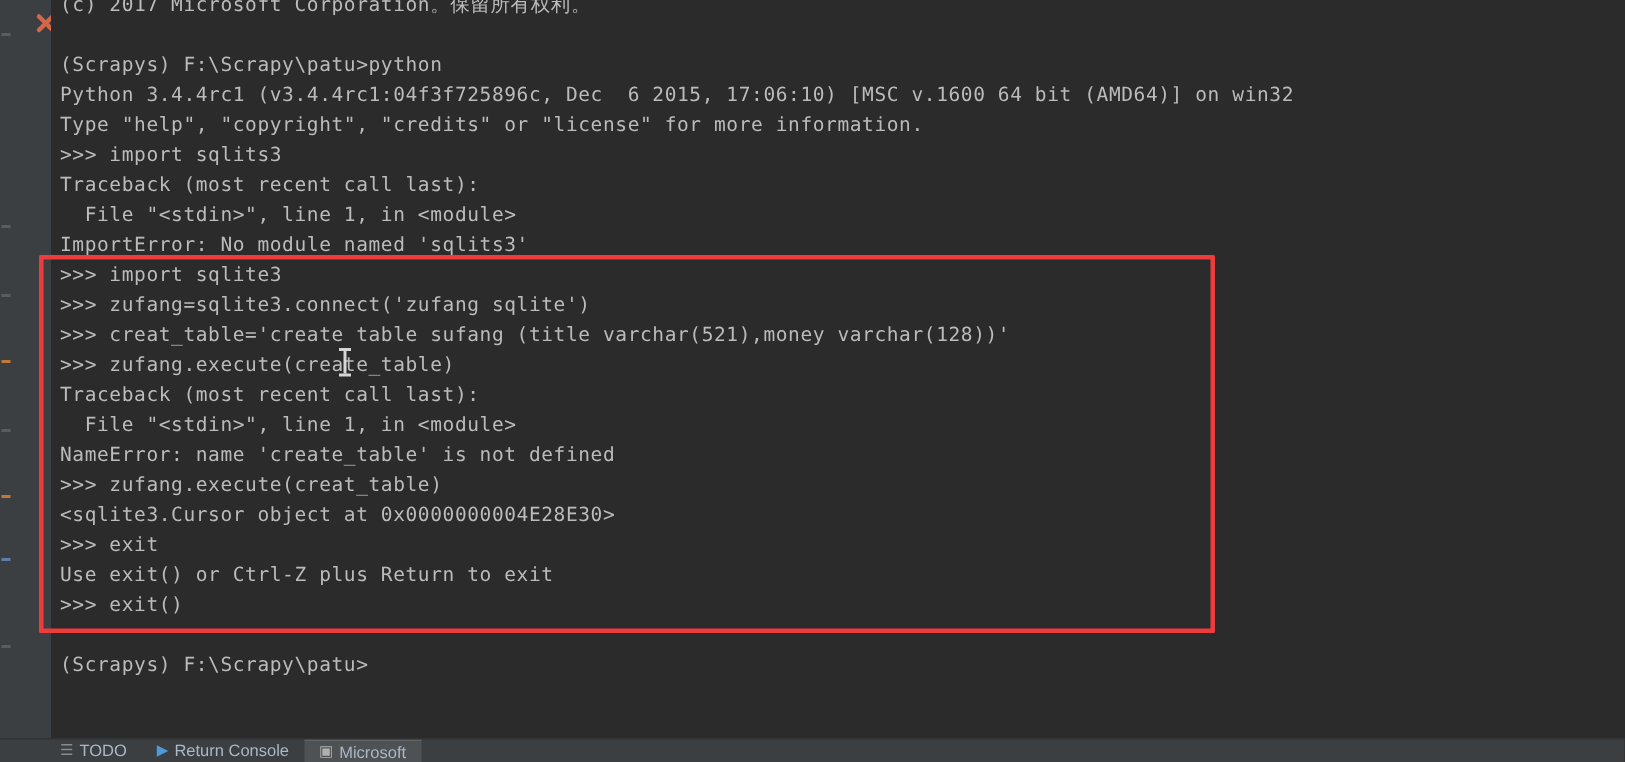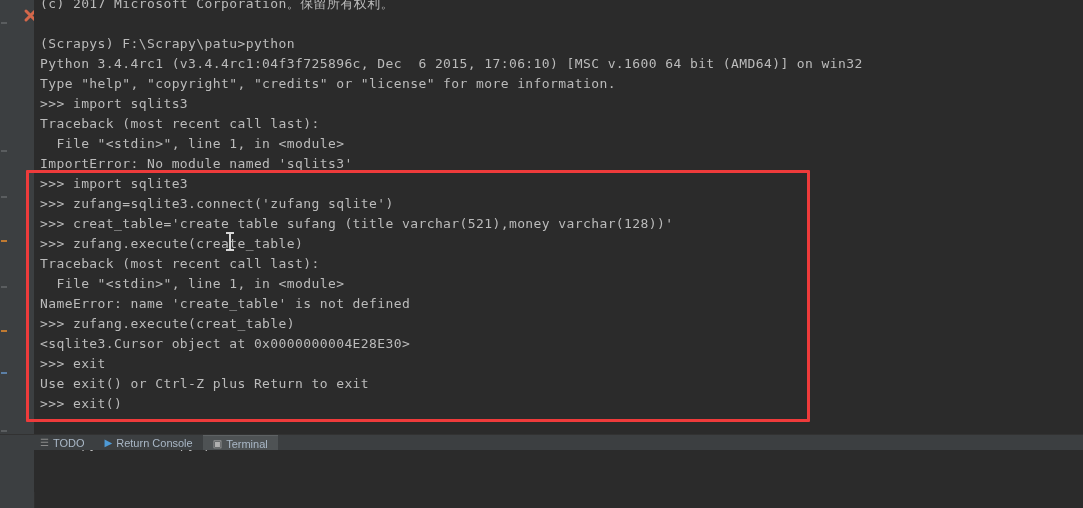--- a/index.html
+++ b/index.html
@@ -11,21 +11,21 @@
     width: 1083px;
     height: 508px;
     overflow: hidden;
     font-family: "DejaVu Sans Mono", "Liberation Mono", monospace;
   }
 
   
   #app {
     position: relative;
     width: 1083px;
-    height: 450px;
+    height: 508px;
     background: #2b2b2b;
   }
 
   
   #left-strip {
     position: absolute;
     left: 0; top: 0;
     width: 8px; height: 508px;
     background: #3c3f41;
     border-right: 1px solid #323232;
@@ -197,17 +197,17 @@
     <div class="bottom-tab">
       <span class="tab-glyph todo">☰</span>
       <span>TODO</span>
     </div>
     <div class="bottom-tab">
       <span class="tab-glyph console">▶</span>
       <span>Return Console</span>
     </div>
     <div class="bottom-tab active">
       <span class="tab-glyph term">▣</span>
-      <span>Terminal</span>
+      <span>Microsoft</span>
     </div>
   </div>
 
 </div>
 
 </body></html>

